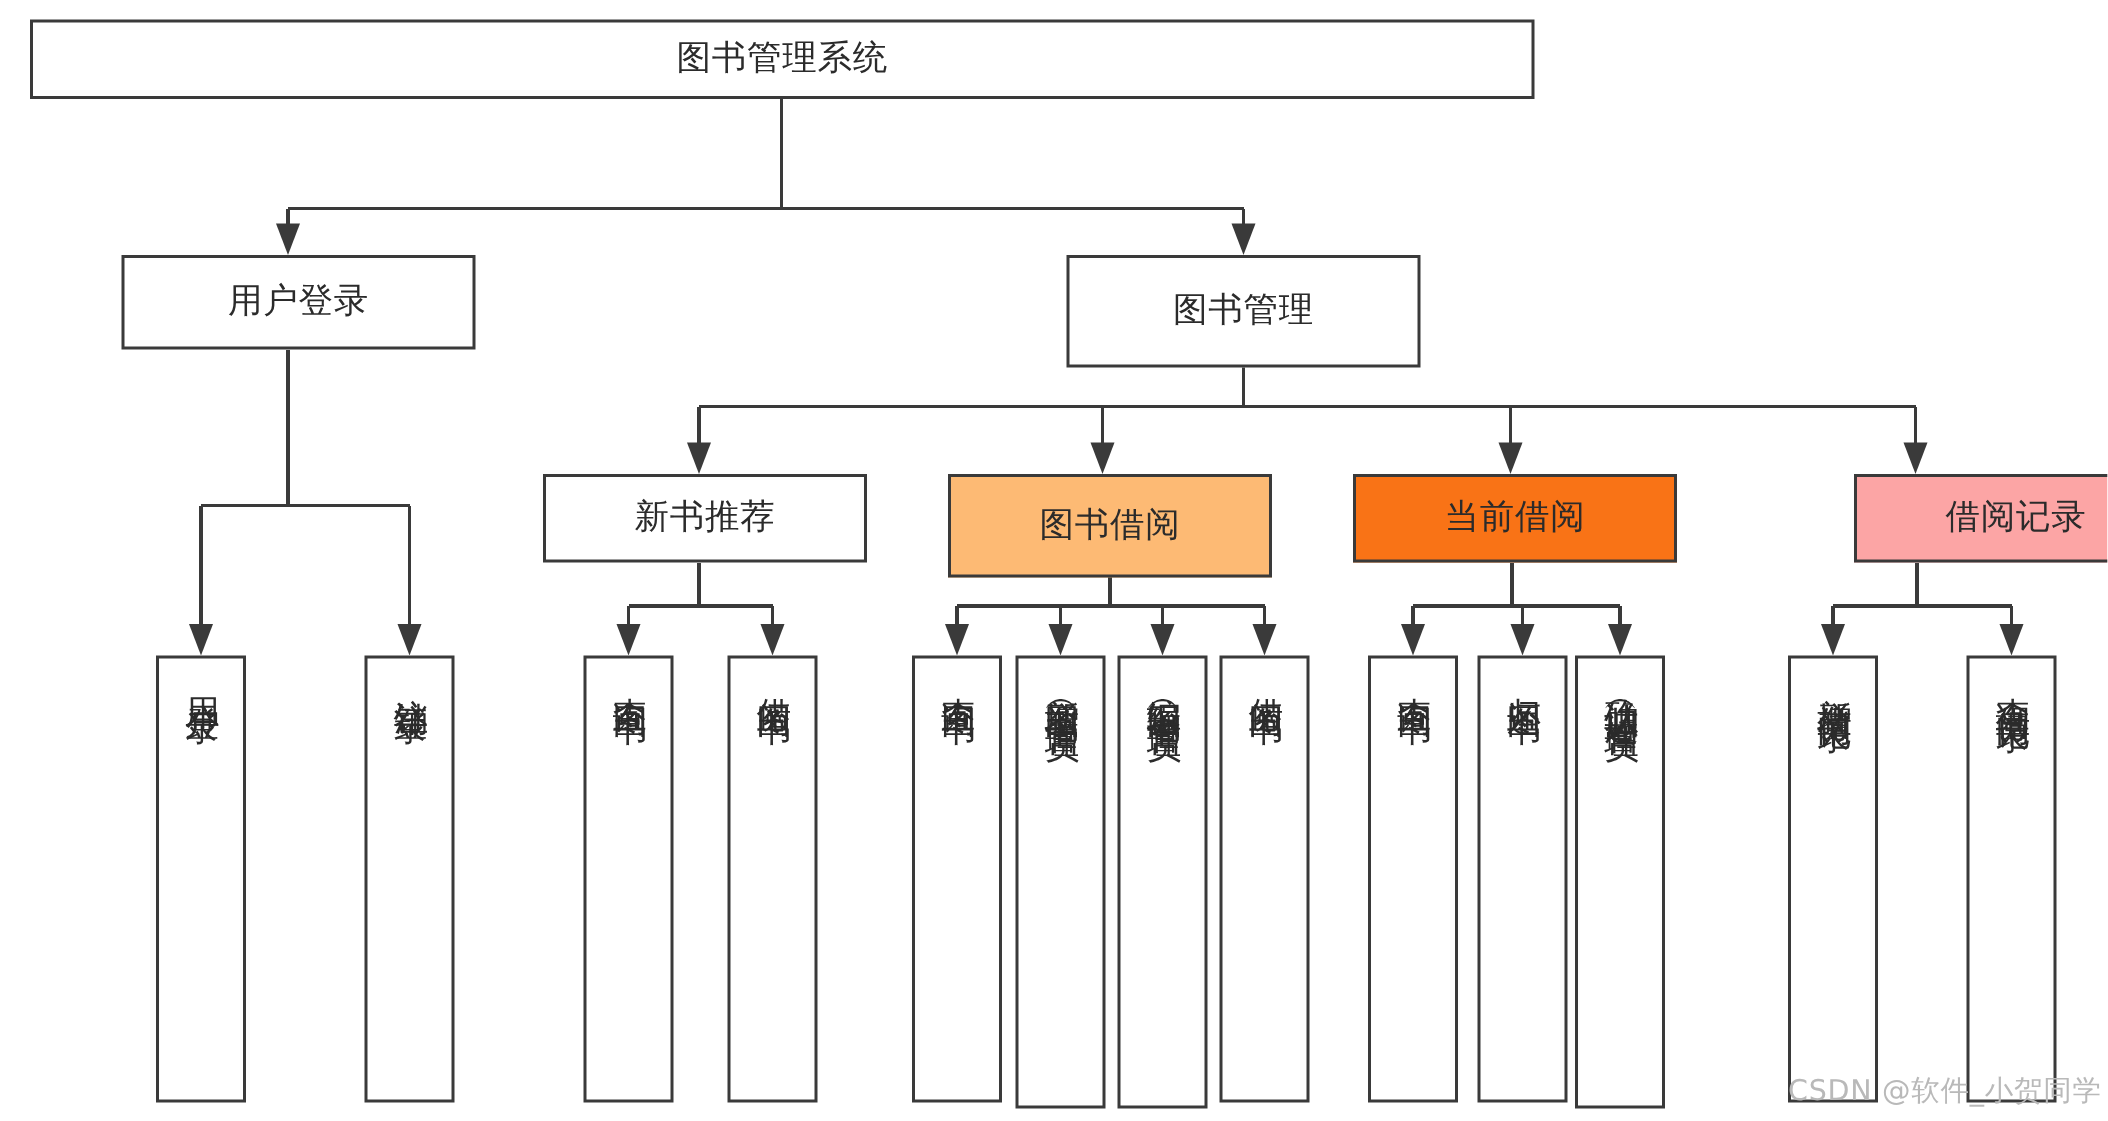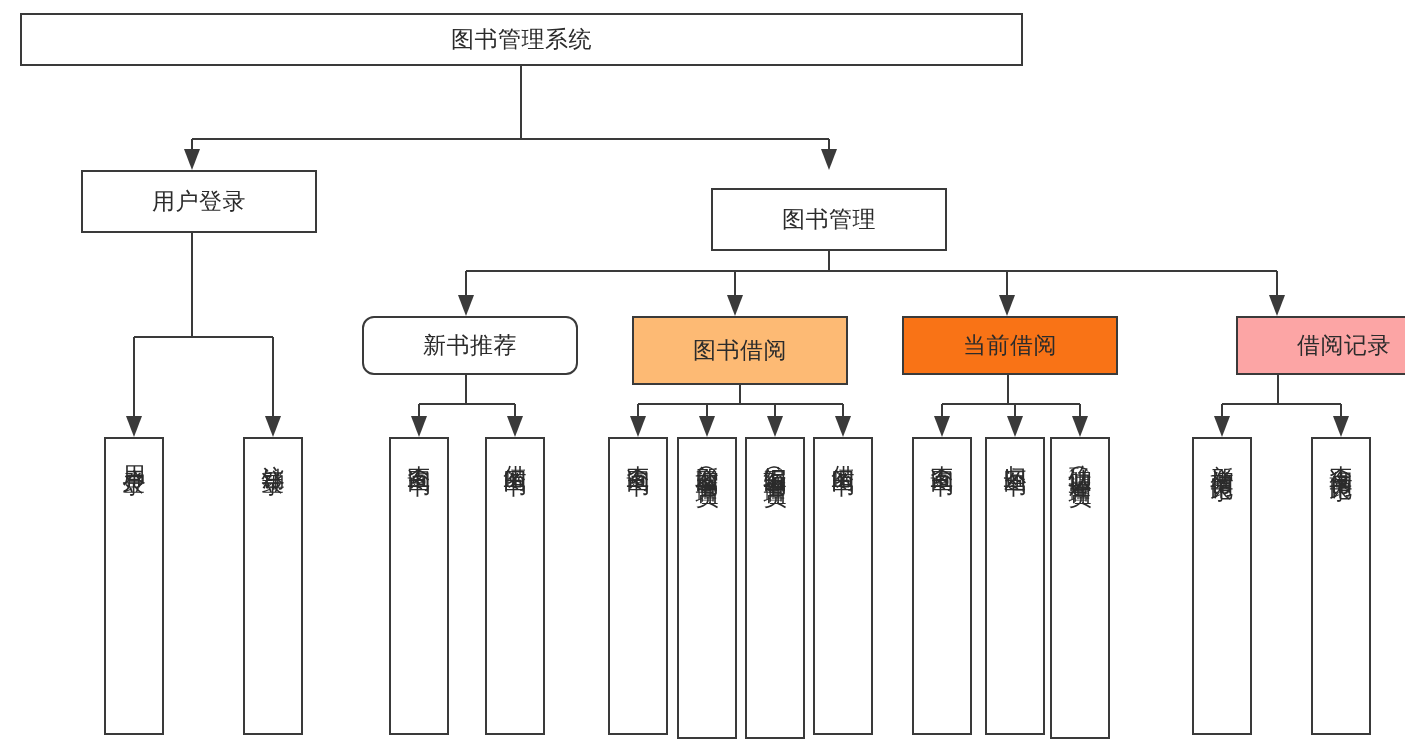--- a/index.html
+++ b/index.html
@@ -123,30 +123,30 @@
       <line x1="1341" y1="404" x2="1341" y2="416" stroke="#3a3a3a" stroke-width="2.4" shape-rendering="crispEdges"></line>
       <path d="M 1333 416 L 1349 416 L 1341 437 Z" fill="#3a3a3a"></path>
     </svg>
   <div id="nodes">
       <div class="node horiz" style="left: 20px; top: 13px; width: 1003px; height: 53px; border-color: rgb(58, 58, 58); background: rgb(255, 255, 255);">
         <span class="node-label" style="color: rgb(43, 43, 43);">图书管理系统</span>
       </div>
       <div class="node horiz" style="left: 81px; top: 170px; width: 236px; height: 63px; border-color: rgb(58, 58, 58); background: rgb(255, 255, 255);">
         <span class="node-label" style="color: rgb(43, 43, 43);">用户登录</span>
       </div>
-      <div class="node horiz" style="left: 711px; top: 170px; width: 236px; height: 63px; border-color: rgb(58, 58, 58); background: rgb(255, 255, 255); margin-top: 18px;">
+      <div class="node horiz" style="left: 711px; top: 170px; width: 236px; height: 75px; border-color: rgb(58, 58, 58); background: rgb(255, 255, 255);">
         <span class="node-label" style="color: rgb(43, 43, 43);">图书管理</span>
       </div>
       <div class="node vert" style="left: 104px; top: 437px; width: 60px; height: 298px; border-color: rgb(58, 58, 58); background: rgb(255, 255, 255);">
         <span class="node-label" style="color: rgb(43, 43, 43);">用户登录</span>
       </div>
       <div class="node vert" style="left: 243px; top: 437px; width: 60px; height: 298px; border-color: rgb(58, 58, 58); background: rgb(255, 255, 255);">
         <span class="node-label" style="color: rgb(43, 43, 43);">注销登录</span>
       </div>
-      <div class="node horiz" style="left: 362px; top: 316px; width: 216px; height: 59px; border-color: rgb(58, 58, 58); background: rgb(255, 255, 255); border-radius: 12px;">
+      <div class="node horiz" style="left: 362px; top: 316px; width: 216px; height: 59px; border-color: rgb(58, 58, 58); background: rgb(255, 255, 255);">
         <span class="node-label" style="color: rgb(43, 43, 43);">新书推荐</span>
       </div>
       <div class="node horiz" style="left: 632px; top: 316px; width: 216px; height: 69px; border-color: rgb(58, 58, 58); background: #fdba74;">
         <span class="node-label" style="color: rgb(43, 43, 43);">图书借阅</span>
       </div>
       <div class="node horiz" style="left: 902px; top: 316px; width: 216px; height: 59px; border-color: rgb(58, 58, 58); background: #f97316;">
         <span class="node-label" style="color: rgb(43, 43, 43);">当前借阅</span>
       </div>
       <div class="node horiz" style="left: 1236px; top: 316px; width: 216px; height: 59px; border-color: rgb(58, 58, 58); background: #fca5a5;">
         <span class="node-label" style="color: rgb(43, 43, 43);">借阅记录</span>
@@ -178,13 +178,14 @@
       <div class="node vert" style="left: 1050px; top: 437px; width: 60px; height: 302px; border-color: rgb(58, 58, 58); background: rgb(255, 255, 255);">
         <span class="node-label" style="color: rgb(43, 43, 43);">确认归还（管理员）</span>
       </div>
       <div class="node vert" style="left: 1192px; top: 437px; width: 60px; height: 298px; border-color: rgb(58, 58, 58); background: rgb(255, 255, 255);">
         <span class="node-label" style="color: rgb(43, 43, 43);">新增借阅记录</span>
       </div>
       <div class="node vert" style="left: 1311px; top: 437px; width: 60px; height: 298px; border-color: rgb(58, 58, 58); background: rgb(255, 255, 255);">
         <span class="node-label" style="color: rgb(43, 43, 43);">查询借阅记录</span>
       </div>
     </div>
+  <div class="watermark" style="left: 1192px; top: 714px; color: rgb(185, 185, 185);">CSDN @软件_小贺同学</div>
 </div>
 
 </body></html>

